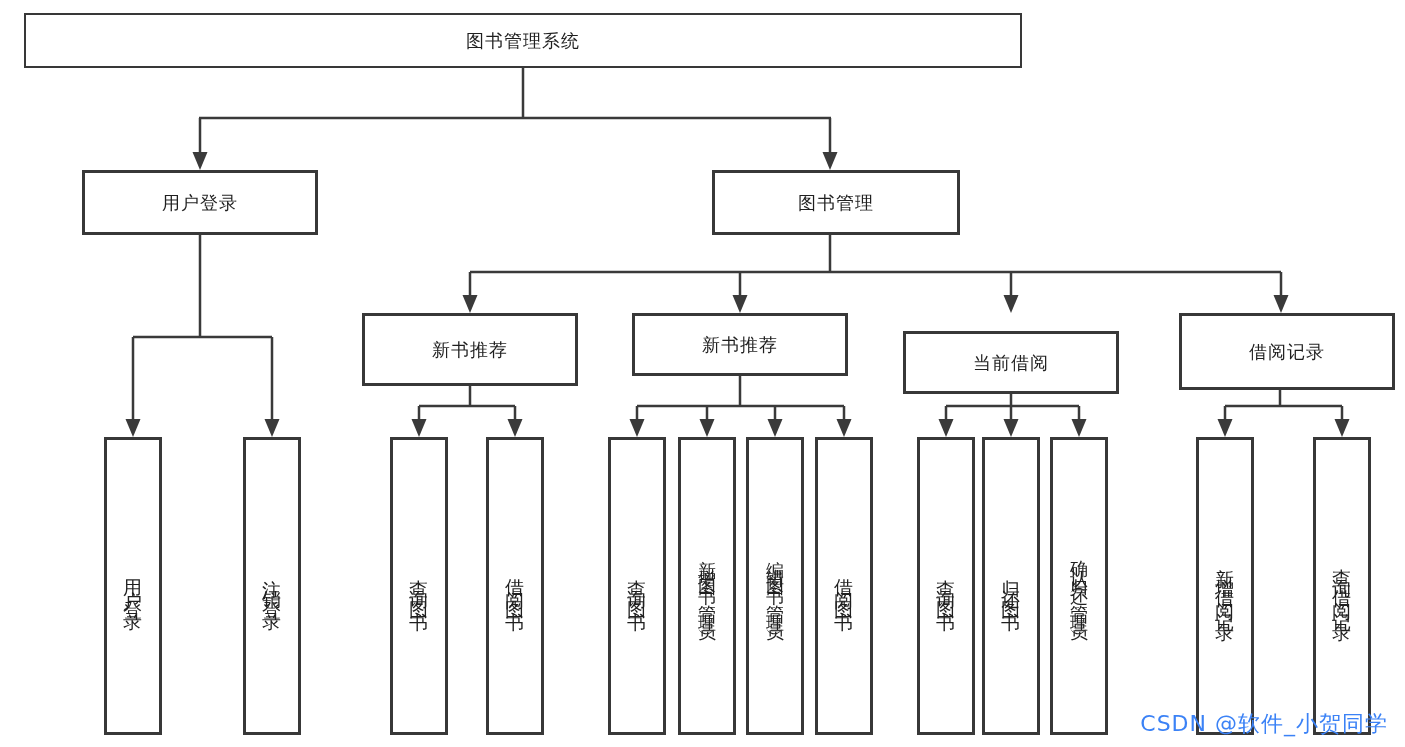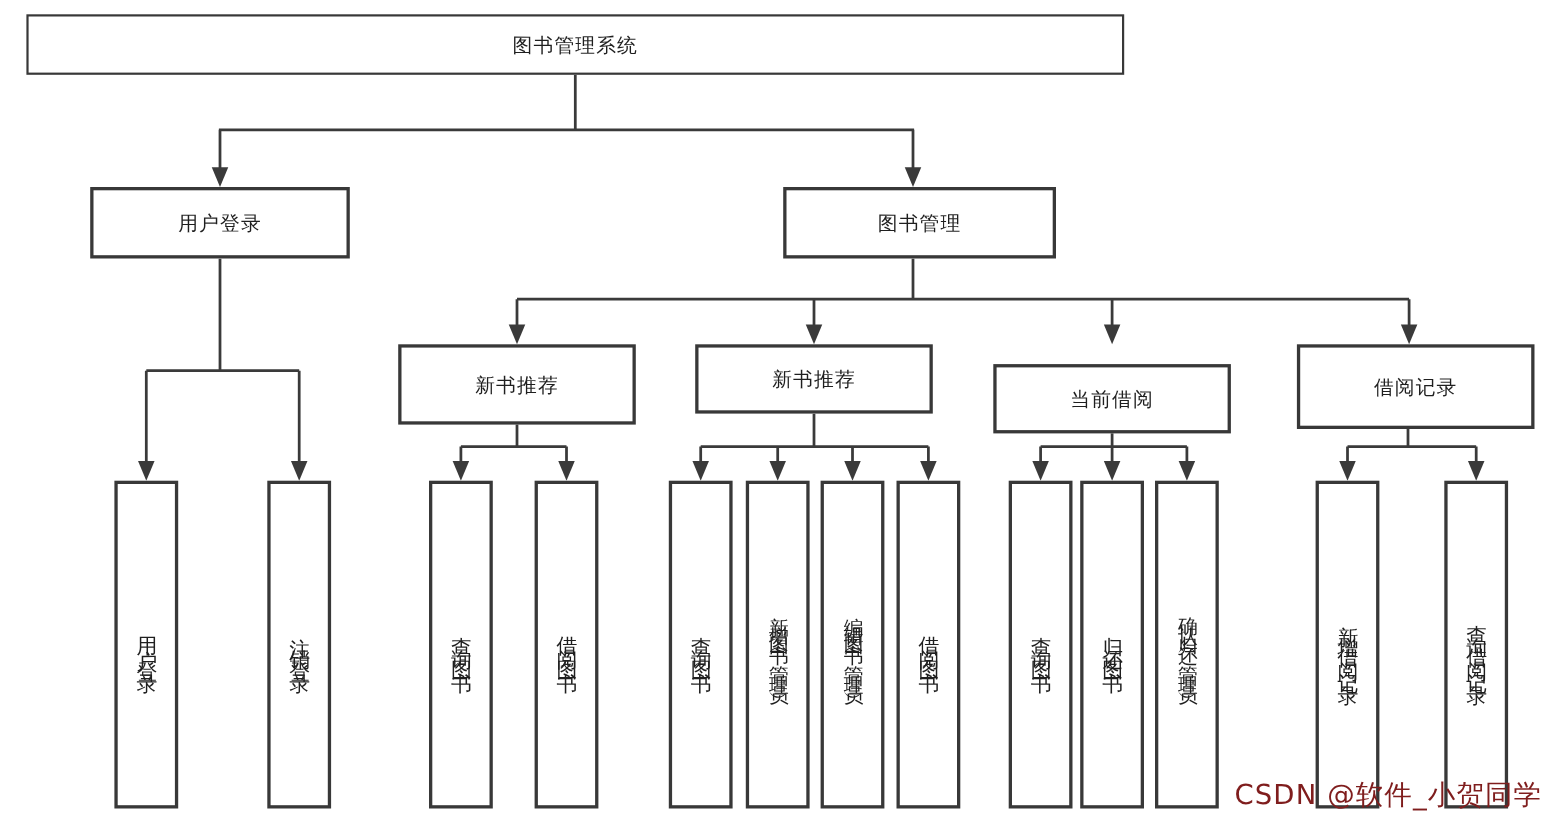--- a/index.html
+++ b/index.html
@@ -35,23 +35,23 @@
     writing-mode:vertical-rl;
     text-orientation:mixed;
     font-size:19px;
     letter-spacing:11px;
     line-height:1;
     white-space:nowrap;
   }
   .leaf.long span{letter-spacing:9px;font-size:18px;}
   .watermark{
     position:absolute;
-    right:3px;bottom:8px;
-    font-size:25px;
-    color:#7f1d1d;
+    right:17px;bottom:8px;
+    font-size:22px;
+    color:#3b82f6;
     letter-spacing:1px;
     z-index:3;
     pointer-events:none;
   }
 </style>
 </head>
 <body>
 
 <div class="stage">
 

